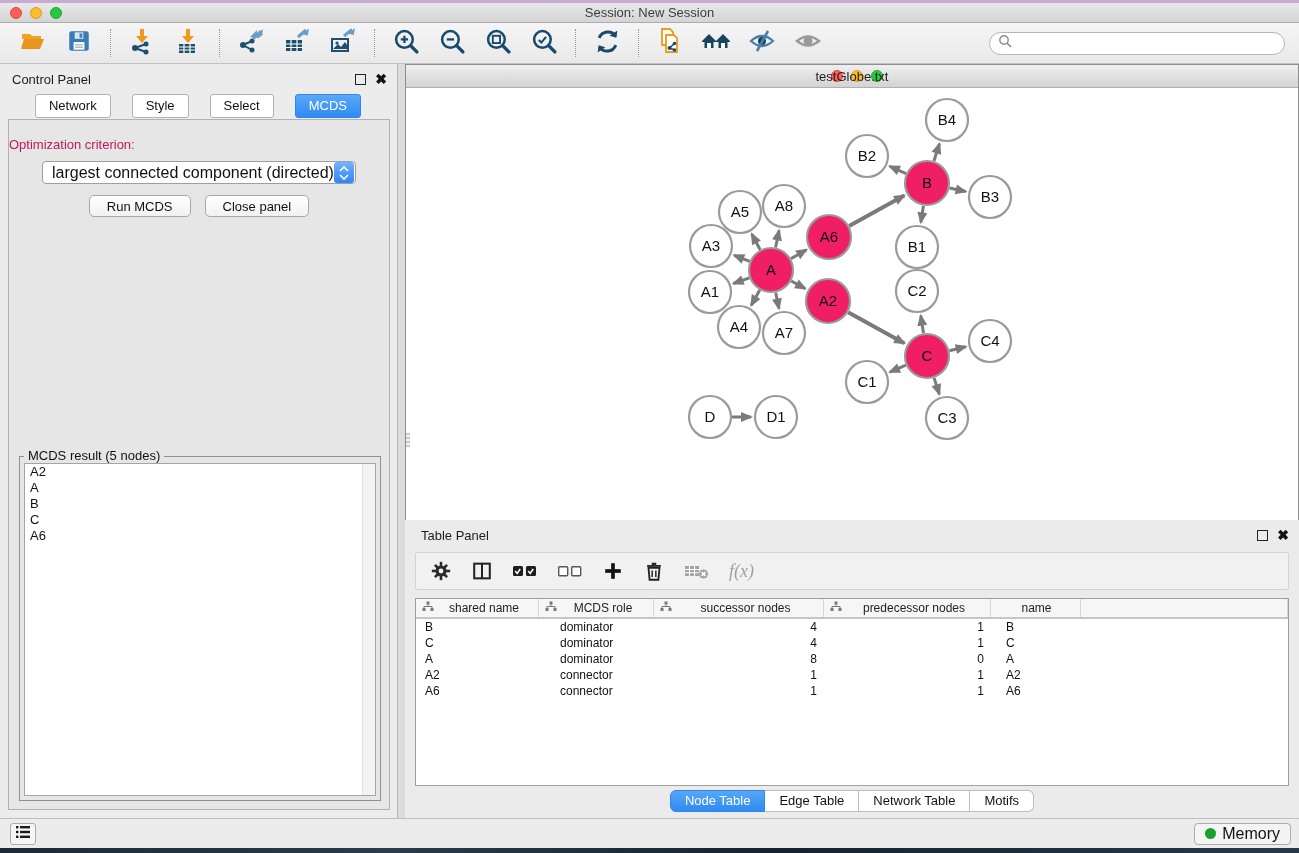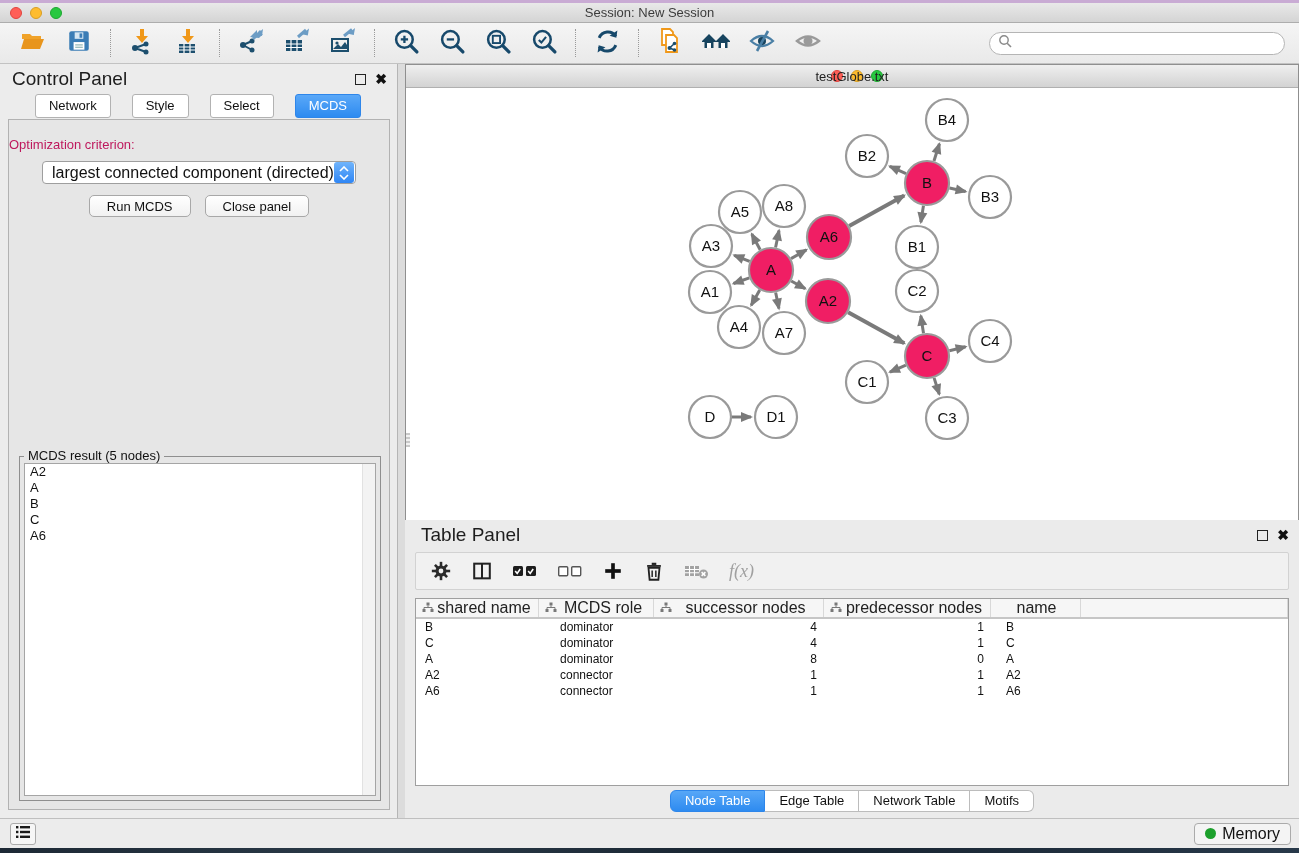--- a/index.html
+++ b/index.html
@@ -34,21 +34,21 @@
     display:flex; align-items:center; padding:0 8px; margin-right:4px; }
   .searchbox input { border:none; outline:none; flex:1; font-size:13px; margin-left:5px; background:transparent; font-family:"Liberation Sans",sans-serif;}
 
   
   .main { position:absolute; left:0; top:64px; width:1299px; height:754px; background:#dcdcdc; }
 
   
   .control-panel { position:absolute; left:0; top:0; width:398px; height:754px; background:#ececec;
     border-right:1px solid #b5b5b5; }
   .panel-header { height:26px; display:flex; align-items:center; padding:4px 10px 0 12px; }
-  .panel-title { font-size:19px; color:#1d1d1d; flex:1; }
+  .panel-title { font-size:13px; color:#1d1d1d; flex:1; }
   .panel-icons { display:flex; gap:9px; align-items:center; }
   .float-glyph { width:11px; height:11px; border:1.6px solid #222; display:inline-block; }
   .close-glyph { font-size:14px; font-weight:bold; color:#111; line-height:11px; }
 
   .cp-tabs { position:absolute; left:0; top:30px; width:100%; display:flex; justify-content:center; z-index:2;gap:20px; }
   .seg { font-size:13px; color:#111; background:#fff; border:1px solid #b2b2b2; padding:3px 13px 4px;
     border-radius:3px; margin-right:1px; }
   .seg.active { background:linear-gradient(#5aa8f8,#2e8bf0); border-color:#2e86ea; color:#fff; }
 
   .cp-content { position:absolute; left:8px; top:55px; width:382px; height:750px; max-height:691px;
@@ -90,21 +90,21 @@
   .table-panel { position:absolute; left:405px; top:456px; width:894px; height:298px; background:#ebebeb; }
   .tp-toolbar { position:absolute; left:10px; top:32px; width:874px; height:38px; background:#f1f1f1;
     border:1px solid #d2d2d2; border-radius:2px; display:flex; align-items:center; gap:19px; padding-left:14px; }
   .tp-icon { display:flex; align-items:center; justify-content:center; }
   .fx-label { font-family:"Liberation Serif", serif; font-style:italic; font-size:18px; color:#a0a0a0; }
 
   .data-table { position:absolute; left:10px; top:78px; width:874px; height:188px; background:#fff;
     border:1px solid #9f9f9f; overflow:hidden; }
   .tr-grid { display:grid; grid-template-columns:123px 115px 170px 167px 90px 1fr; }
   .thead { background:#f6f6f6; border-bottom:2px solid #c6c6c6; height:20px; }
-  .th { display:flex; align-items:center; border-right:1px solid #d8d8d8; font-size:16px; color:#222; padding:0 4px 0 6px; }
+  .th { display:flex; align-items:center; border-right:1px solid #d8d8d8; font-size:12px; color:#222; padding:0 4px 0 6px; }
   .th .th-label { flex:1; text-align:center; }
   .trow { height:16px; }
   .td { font-size:12px; color:#111; line-height:16px; white-space:nowrap; overflow:hidden; }
   .td.c1 { padding-left:9px; }
   .td.c2 { padding-left:21px; }
   .td.num { text-align:right; padding-right:7px; }
   .td.c5 { padding-left:15px; }
 
   .tp-tabs { position:absolute; left:0; top:270px; width:894px; display:flex; justify-content:center; }
   .tp-tab { font-size:13px; color:#111; background:#fff; border:1px solid #bcbcbc; border-left-width:0;

